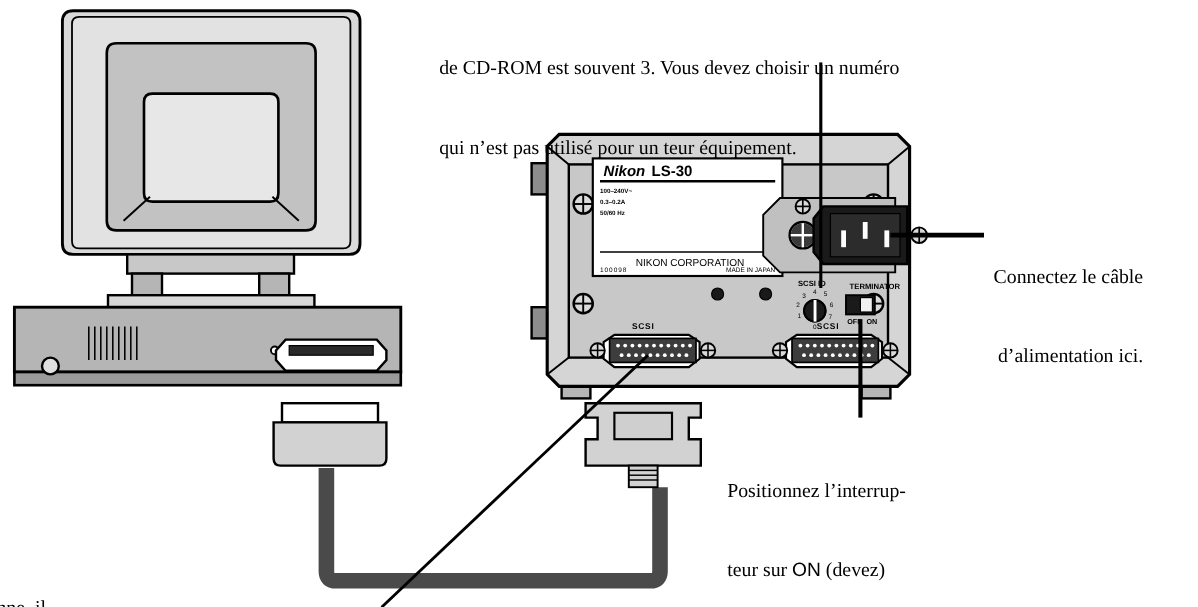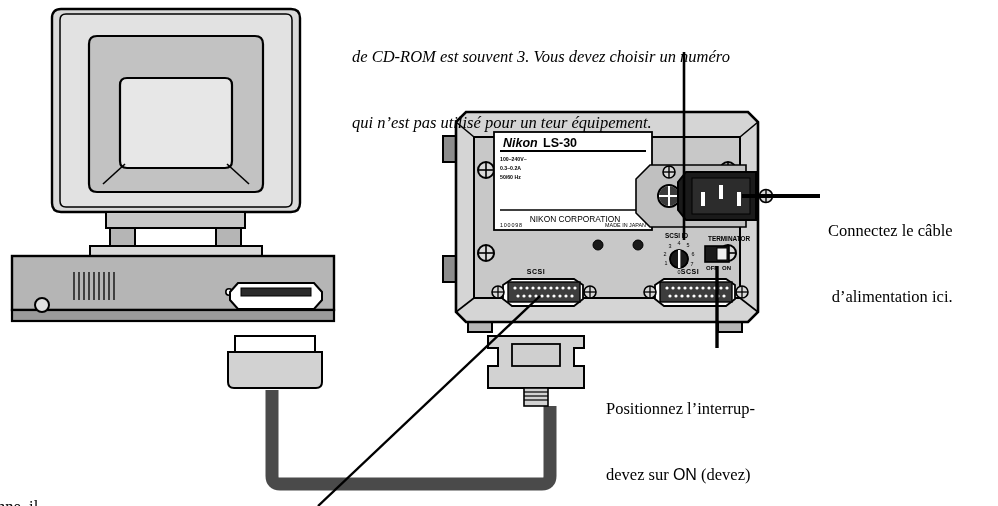--- a/index.html
+++ b/index.html
@@ -27,21 +27,21 @@
     height: 506px;
   }
   .calloutText {
     position: absolute;
     font-family: "Liberation Serif", "DejaVu Serif", serif;
     font-size: 16.5px;
     line-height: 22px;
     color: #000000;
     white-space: pre;
   }
-  #topText     { left: 352px; top: 2px; font-style: italic;  }
+  #topText     { left: 366px; top: 2px;  }
   #rightText   { left: 828px; top: 176px; text-align: right; }
   #switchText  { left: 606px; top: 354px; }
   #bottomLeftText  { left: -36px; top: 452px; }
   #bottomRightText { left: 898px; top: 484px; }
   .calloutText .sans {
     font-family: "Liberation Sans", "DejaVu Sans", sans-serif;
     font-size: 16px;
   }
 </style>
 </head>
@@ -329,21 +329,21 @@
     <div>qui n’est pas utilisé pour un teur équipement.</div>
   </div>
 
   <div class="calloutText" id="rightText">
     <div>Connectez le câble</div>
     <div>d’alimentation ici.</div>
   </div>
 
   <div class="calloutText" id="switchText">
     <div>Positionnez l’interrup-</div>
-    <div><span>devez sur </span><span class="sans">ON</span><span> (devez)</span></div>
+    <div><span>teur sur </span><span class="sans">ON</span><span> (devez)</span></div>
     
     
   </div>
 
   <div class="calloutText" id="bottomLeftText">
     <div>nctionne, il</div>
     
   </div>
 
   <div class="calloutText" id="bottomRightText">

